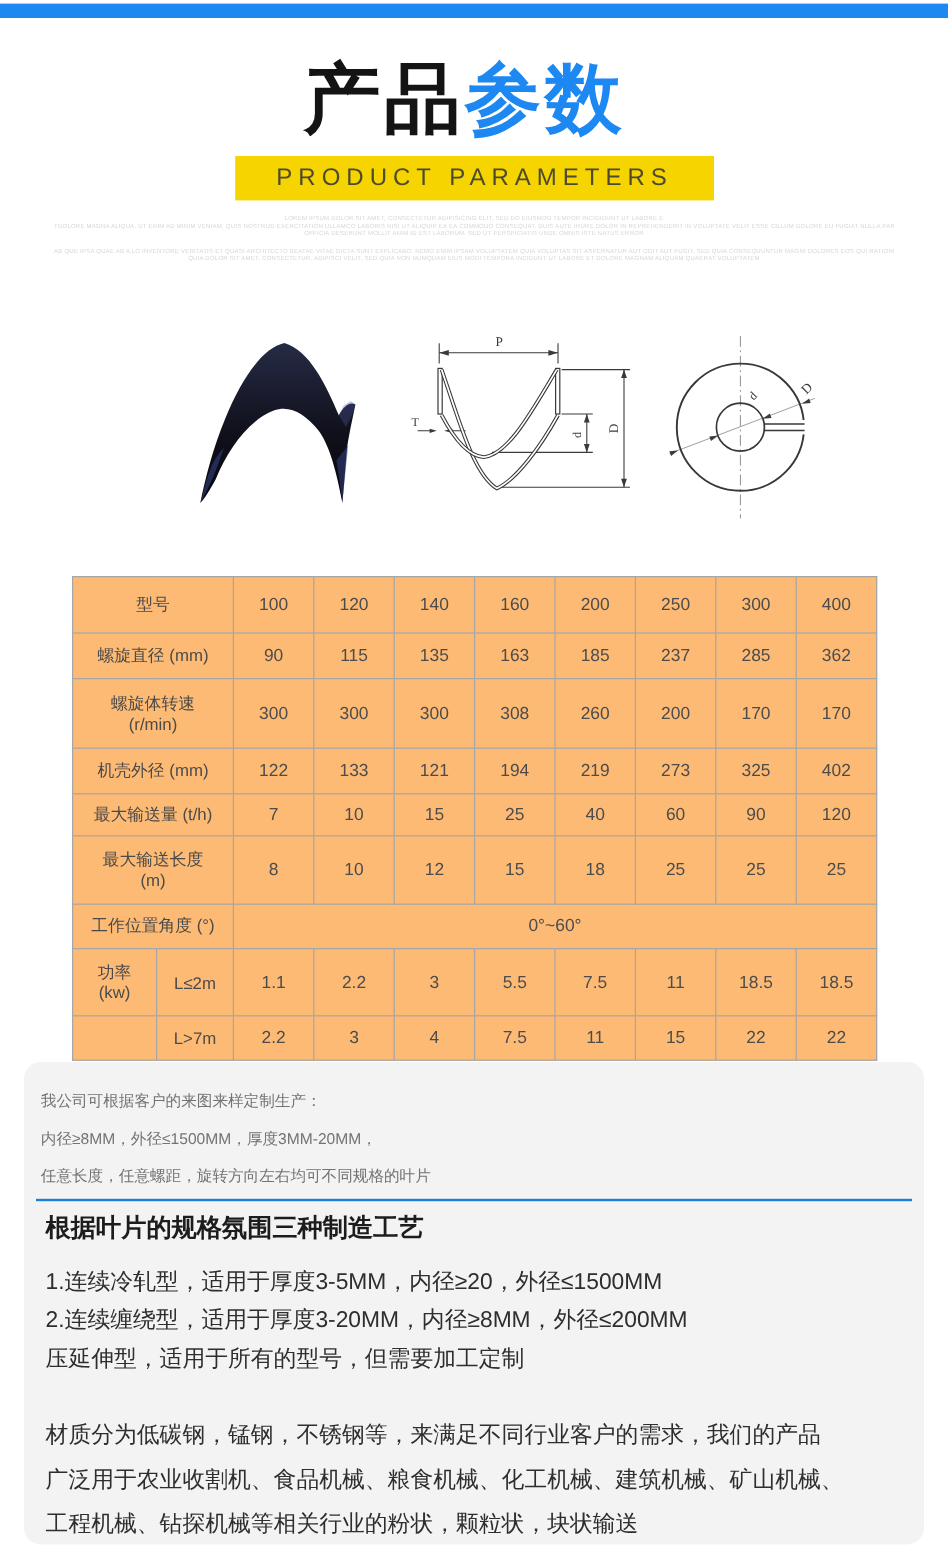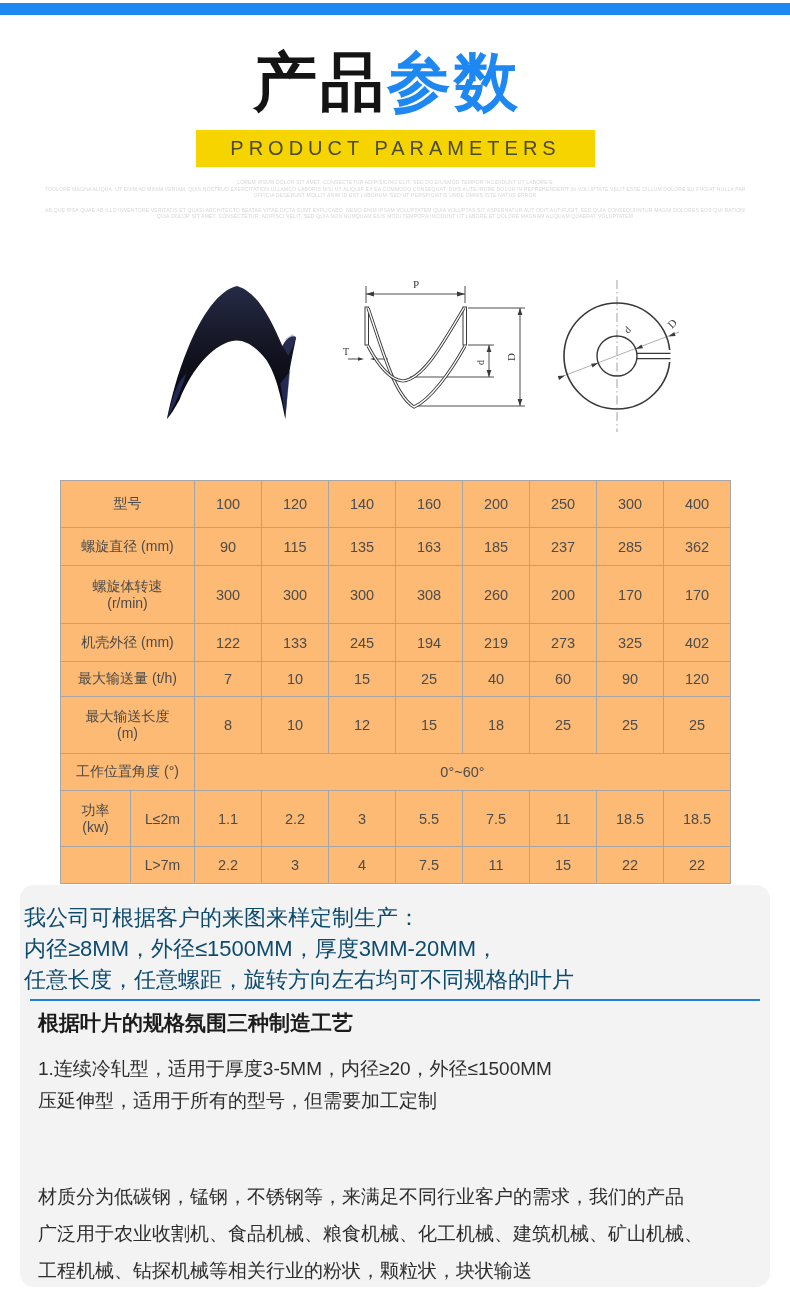--- a/index.html
+++ b/index.html
@@ -28,21 +28,21 @@
   .spec{position:absolute;left:60px;top:480px;width:670px;border-collapse:collapse;
     table-layout:fixed;font-size:14.5px;color:#4c4c4c;background:#fdba74;border:1px solid #6b6b6b;}
   .spec td{border:1px solid #a6a6a6;text-align:center;vertical-align:middle;padding:0;}
   .spec .lbl{font-size:14px;color:#4a4a4a;}
   .spec .lbl div{line-height:17px;}
   .r1{height:47px;} .r2{height:38px;} .r3{height:58px;} .r4{height:38px;}
   .r5{height:35px;} .r6{height:57px;} .r7{height:37px;} .r8{height:56px;} .r9{height:37px;}
   
   .panel{position:absolute;left:20px;top:885px;width:750px;height:402px;
     background:#f3f3f3;border-radius:14px;}
-  .sec1{position:absolute;left:4px;top:17px;font-size:22px;line-height:31px;color:#0c4a6e;}
+  .sec1{position:absolute;left:14px;top:17px;font-size:13px;line-height:31px;color:#737373;}
   .divider{position:absolute;left:10px;top:114px;width:730px;height:2px;background:#1b7ed8;}
   .sec2h{position:absolute;left:18px;top:124px;margin:0;font-size:21px;font-weight:bold;color:#1c1c1c;}
   .sec2{position:absolute;left:18px;top:168px;font-size:19px;line-height:32px;color:#2e2e2e;}
   .sec3{position:absolute;left:18px;top:293px;font-size:19px;line-height:37px;color:#2e2e2e;}
   svg text{font-family:"Liberation Serif","DejaVu Serif",serif;fill:#3a3a3a;}
 </style>
 </head>
 <body>
 
 <div class="topbar"></div>
@@ -181,21 +181,21 @@
     <td>308</td>
     <td>260</td>
     <td>200</td>
     <td>170</td>
     <td>170</td>
   </tr>
   <tr class="r4">
     <td colspan="2" class="lbl">机壳外径 (mm)</td>
     <td>122</td>
     <td>133</td>
-    <td>245</td>
+    <td>121</td>
     <td>194</td>
     <td>219</td>
     <td>273</td>
     <td>325</td>
     <td>402</td>
   </tr>
   <tr class="r5">
     <td colspan="2" class="lbl">最大输送量 (t/h)</td>
     <td>7</td>
     <td>10</td>
@@ -257,20 +257,21 @@
 <div class="panel">
   <div class="sec1">
     <div>我公司可根据客户的来图来样定制生产：</div>
     <div>内径≥8MM，外径≤1500MM，厚度3MM-20MM，</div>
     <div>任意长度，任意螺距，旋转方向左右均可不同规格的叶片</div>
   </div>
   <div class="divider"></div>
   <h2 class="sec2h">根据叶片的规格氛围三种制造工艺</h2>
   <div class="sec2">
     <div>1.连续冷轧型，适用于厚度3-5MM，内径≥20，外径≤1500MM</div>
+    <div>2.连续缠绕型，适用于厚度3-20MM，内径≥8MM，外径≤200MM</div>
     <div>压延伸型，适用于所有的型号，但需要加工定制</div>
   </div>
   <div class="sec3">
     <div>材质分为低碳钢，锰钢，不锈钢等，来满足不同行业客户的需求，我们的产品</div>
     <div>广泛用于农业收割机、食品机械、粮食机械、化工机械、建筑机械、矿山机械、</div>
     <div>工程机械、钻探机械等相关行业的粉状，颗粒状，块状输送</div>
   </div>
 </div>
 
 </body></html>

